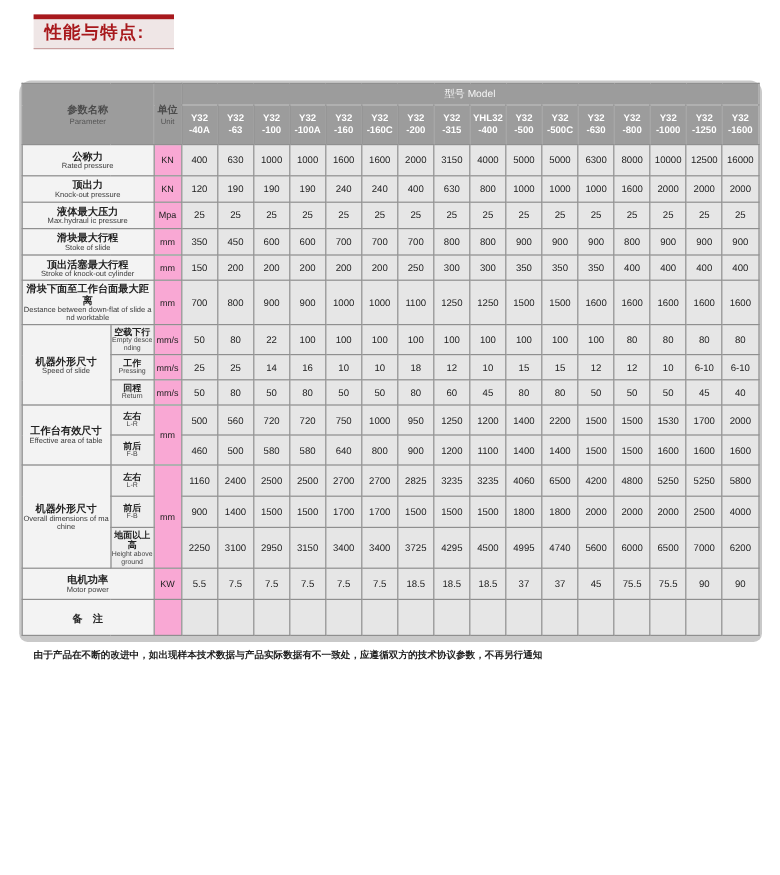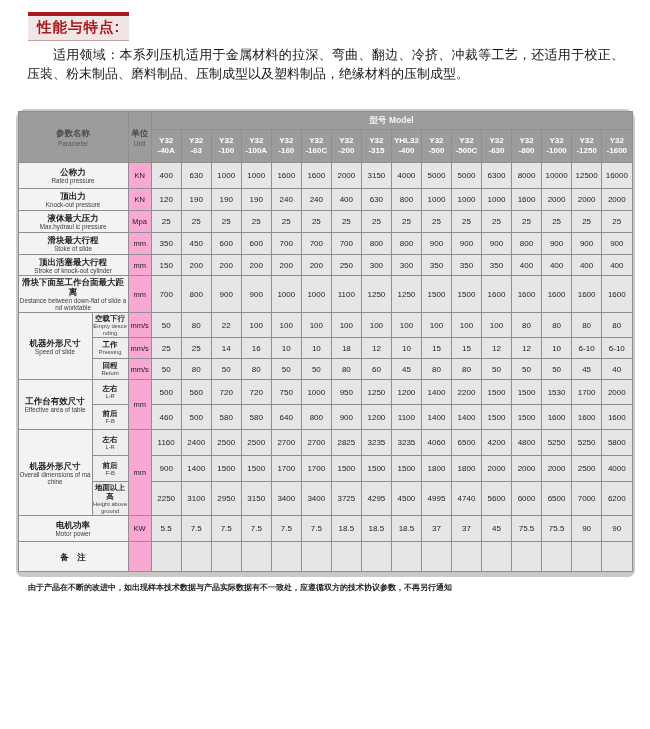--- a/index.html
+++ b/index.html
@@ -5,39 +5,39 @@
   html,body{margin:0;padding:0;background:#fff;}
   .page{
     width:650px;height:729px;background:#ffffff;position:relative;
     font-family:"Liberation Sans","DejaVu Sans",sans-serif;color:#111;
     overflow:hidden;box-sizing:border-box;padding-top:12px;
   }
   .title-badge{
     display:inline-block;margin-left:28px;
     background:#efe6e6;border-top:4px solid #a8191d;border-bottom:1px solid #c9a0a0;
     color:#a8191d;font-weight:bold;font-size:14.5px;letter-spacing:1px;
-    padding:2px 9px 3px 9px;
+    padding:2px 25px 3px 9px;
   }
   .para{
     width:597px;margin:4px 0 0 27px;text-indent:2em;
     font-size:13px;line-height:19px;color:#151515;text-align:justify;
   }
   .table-panel{
     width:619px;margin:26px auto 0 auto;background:#c9c9c9;
     border-radius:10px 10px 7px 7px;padding:2px 2px 5px 2px;box-sizing:border-box;
   }
   table.spec{border-collapse:collapse;table-layout:fixed;width:615px;background:#e3e3e3;}
   table.spec th,table.spec td{
     border:1px solid #8f8f8f;text-align:center;vertical-align:middle;
     padding:1px 0;overflow:hidden;word-break:break-all;
   }
   thead th{background:#9c9c9c;}
   th.param-h .zh,th.unit-h .zh{font-size:8.5px;color:#4c4c4c;font-weight:bold;}
   th.param-h .en,th.unit-h .en{font-size:6.5px;color:#565656;font-weight:normal;}
-  th.model-group{color:#f5f5f5;font-size:8.5px;text-align:left;padding-left:10px;height:15px;font-weight:bold;}
+  th.model-group{color:#f5f5f5;font-size:8.5px;text-align:left;padding-left:10px;height:15px;font-weight:normal;}
   th.model{color:#ffffff;font-size:8px;font-weight:bold;height:30px;line-height:10px;}
   td.label{background:#f3f3f3;}
   td.label .zh{font-size:8.5px;font-weight:bold;color:#222;line-height:10px;}
   td.label .en{font-size:6.3px;color:#3a3a3a;line-height:7px;}
   td.sub{background:#eeeeee;}
   td.sub .zh{font-size:7.5px;font-weight:bold;color:#222;line-height:9px;}
   td.sub .en{font-size:5.8px;color:#444;line-height:6.5px;}
   td.unit{background:#f9a8d4;font-size:7.5px;color:#222;}
   td.val{background:#e6e6e6;font-size:8px;color:#1d1d1d;}
   tr.h26{height:26px;} tr.h22{height:22px;padding-left:18px;} tr.h21{height:21px;}
@@ -45,21 +45,20 @@
   .footer{margin:5px 0 0 28px;}
   .footer .zh{font-size:8px;font-weight:bold;color:#222;line-height:11px;}
 </style>
 </head>
 <body>
 
 <div class="page">
 
   <div class="title-badge">性能与特点:</div>
 
-  <p class="para">适用领域：本系列压机适用于金属材料的拉深、弯曲、翻边、冷挤、冲裁等工艺，还适用于校正、压装、粉末制品、磨料制品、压制成型以及塑料制品，绝缘材料的压制成型。</p>
 
   <div class="table-panel">
     <table class="spec" id="spec-table">
         <colgroup>
           <col style="width: 74px;">
           <col style="width: 36px;">
           <col style="width: 23px;">
           <col style="width: 30px;">
           <col style="width: 30px;">
           <col style="width: 30px;">

